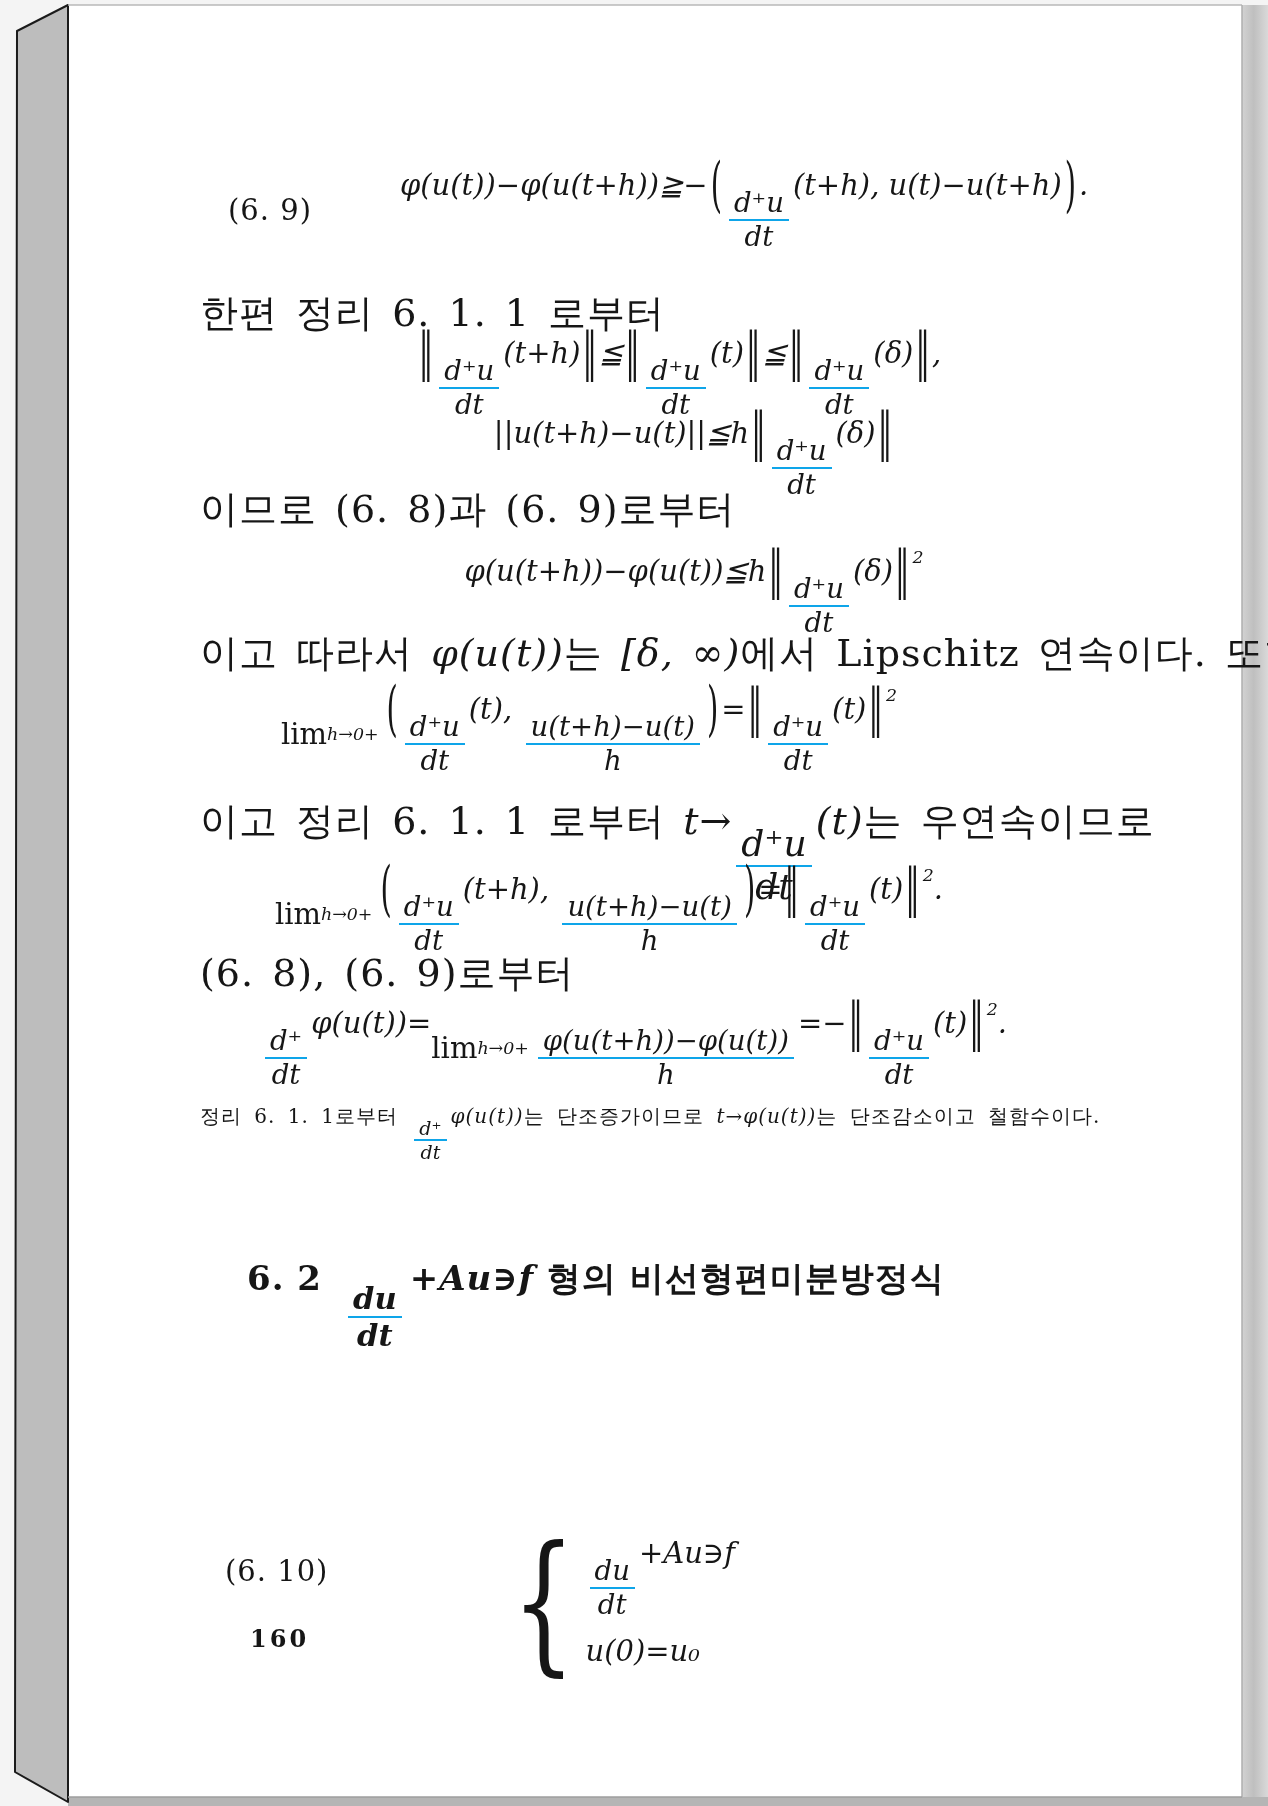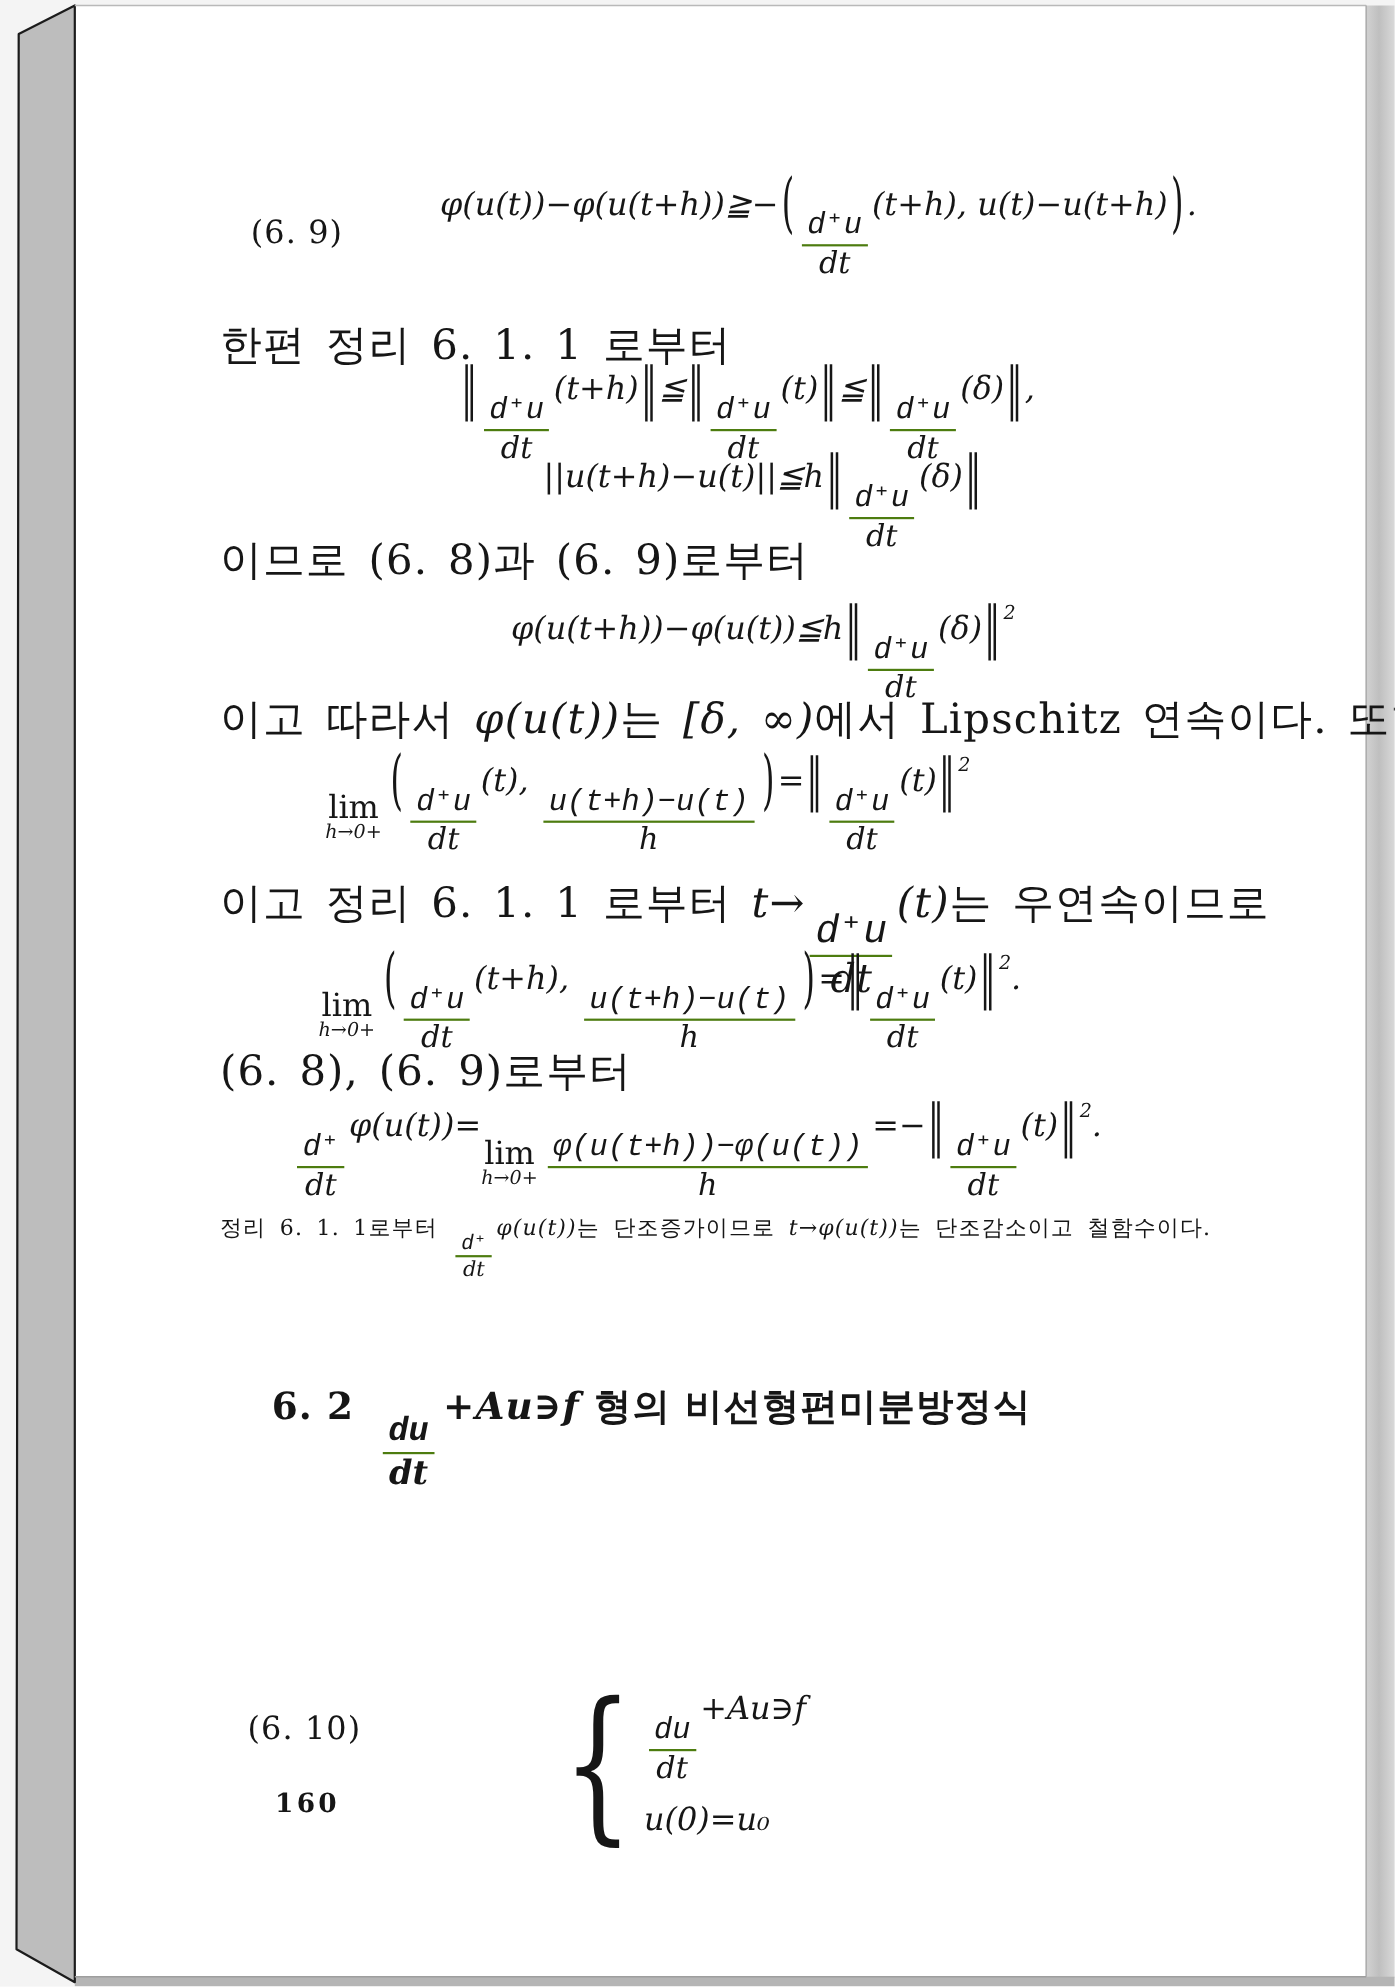--- a/index.html
+++ b/index.html
@@ -23,27 +23,27 @@
 
   .kr{font-style:normal;}
   .rm{font-style:normal;}
   .mi{font-style:italic;}
 
   .frac{
     display:inline-flex;flex-direction:column;align-items:center;
     vertical-align:-0.62em;margin:0 4px;line-height:1.08;font-size:0.95em;
     letter-spacing:0;word-spacing:0;
   }
-  .frac .num{display:block;padding:0 5px 1px;border-bottom:2px solid #4d7c0f;font-style:italic;font-family:Liberation Mono, monospace;}
+  .frac .num{display:block;padding:0 5px 1px;border-bottom:2px solid #0ea5e9;font-style:italic;}
   .frac .den{display:block;padding-top:1px;font-style:italic;}
 
   .norm{display:inline-block;transform:scaleY(1.8);transform-origin:50% 52%;margin:0 2px;font-style:normal;}
   .big{display:inline-block;transform:scaleY(2.05);transform-origin:50% 52%;margin:0 3px;font-style:normal;font-weight:300;}
   .sup{font-size:0.6em;font-style:italic;position:relative;top:-1.05em;margin-left:1px;}
-  .lim{display:inline-flex;flex-direction:column;align-items:center;line-height:1.02;vertical-align:-0.85em;margin-right:5px;letter-spacing:0;word-spacing:0;}
+  .lim{display:inline-flex;flex-direction:row;align-items:center;line-height:1.02;vertical-align:-0.85em;margin-right:5px;letter-spacing:0;word-spacing:0;}
   .lim-top{font-style:normal;}
   .lim-under{font-size:0.6em;font-style:italic;}
 
   .eqlabel{font-style:normal;letter-spacing:1px;}
   .flexrow{display:flex;align-items:center;}
 
   .head{font-size:34px;font-weight:700;letter-spacing:1px;}
   .head .frac{font-size:0.9em;margin:0 8px 0 26px;}
   .head .frac .num{border-bottom-width:2.5px;}
 

